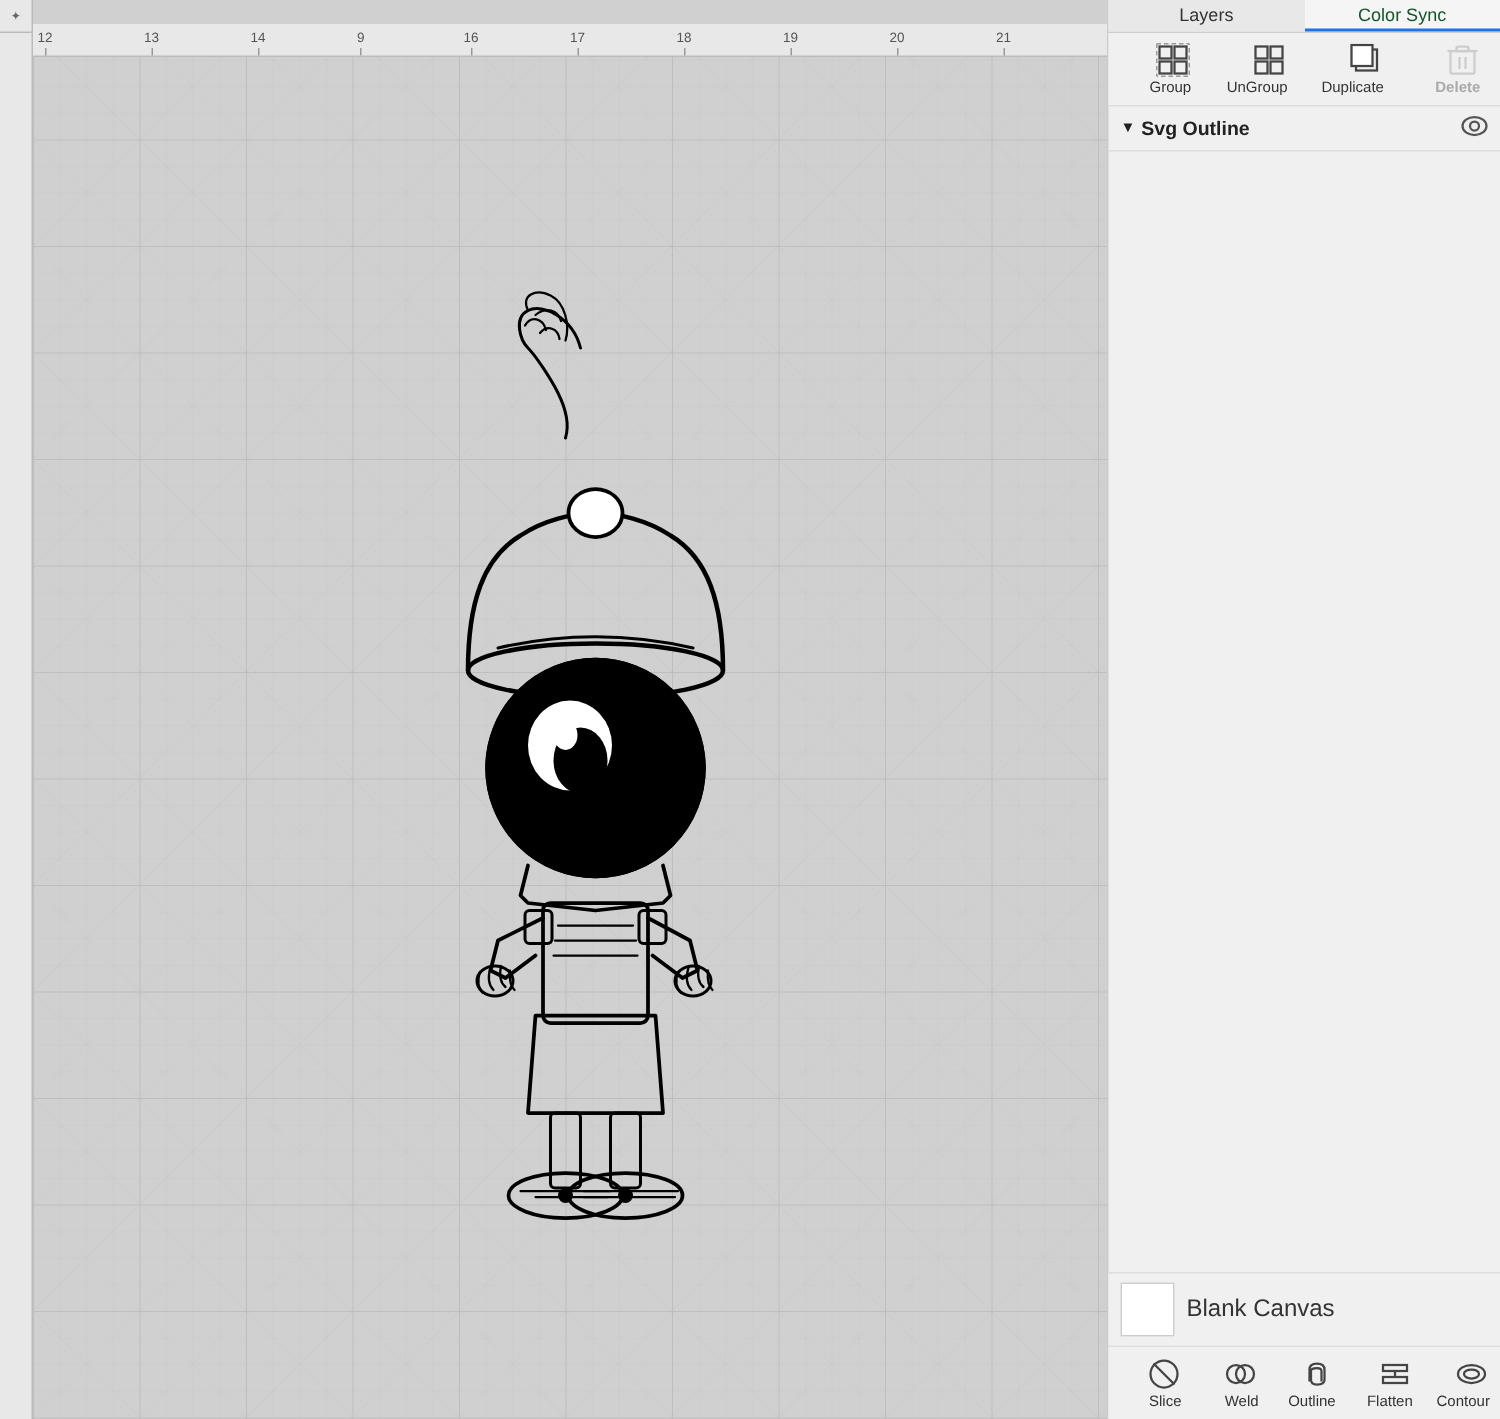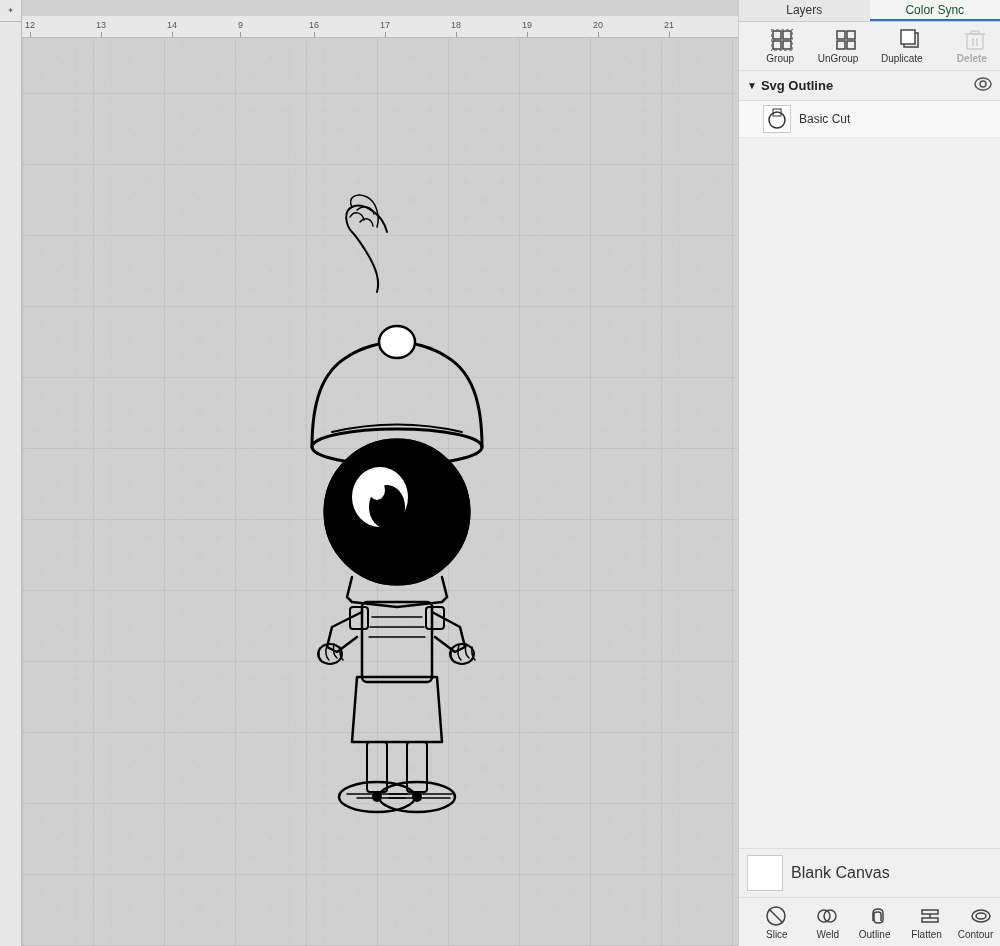--- a/index.html
+++ b/index.html
@@ -452,30 +452,20 @@
       <span class="arrow">▼</span>
       <span>Svg Outline</span>
       <span class="eye-icon">
         <svg width="18" height="14" viewBox="0 0 18 14">
             <ellipse cx="9" cy="7" rx="8" ry="6" fill="none" stroke="#555" stroke-width="1.5"></ellipse>
             <circle cx="9" cy="7" r="3" fill="none" stroke="#555" stroke-width="1.5"></circle>
           </svg>
       </span>
     </div>
 
-    <div class="layer-item">
-      <div class="layer-thumb">
-        <svg width="26" height="26" viewBox="0 0 26 26">
-            <ellipse cx="13" cy="14" rx="8" ry="8" fill="none" stroke="#333" stroke-width="1.5"></ellipse>
-            <circle cx="11" cy="11" rx="5" ry="6" fill="none" stroke="#333" stroke-width="1"></circle>
-            <rect x="9" y="3" width="8" height="7" fill="none" stroke="#333" stroke-width="1"></rect>
-          </svg>
-      </div>
-      <span class="layer-name">Basic Cut</span>
-    </div>
   </div>
 
   <div style="flex:1;"></div>
 
   <div class="bottom-area">
     <div class="blank-canvas-thumb"></div>
     <span class="blank-canvas-label">Blank Canvas</span>
   </div>
 
   <div class="bottom-toolbar">

